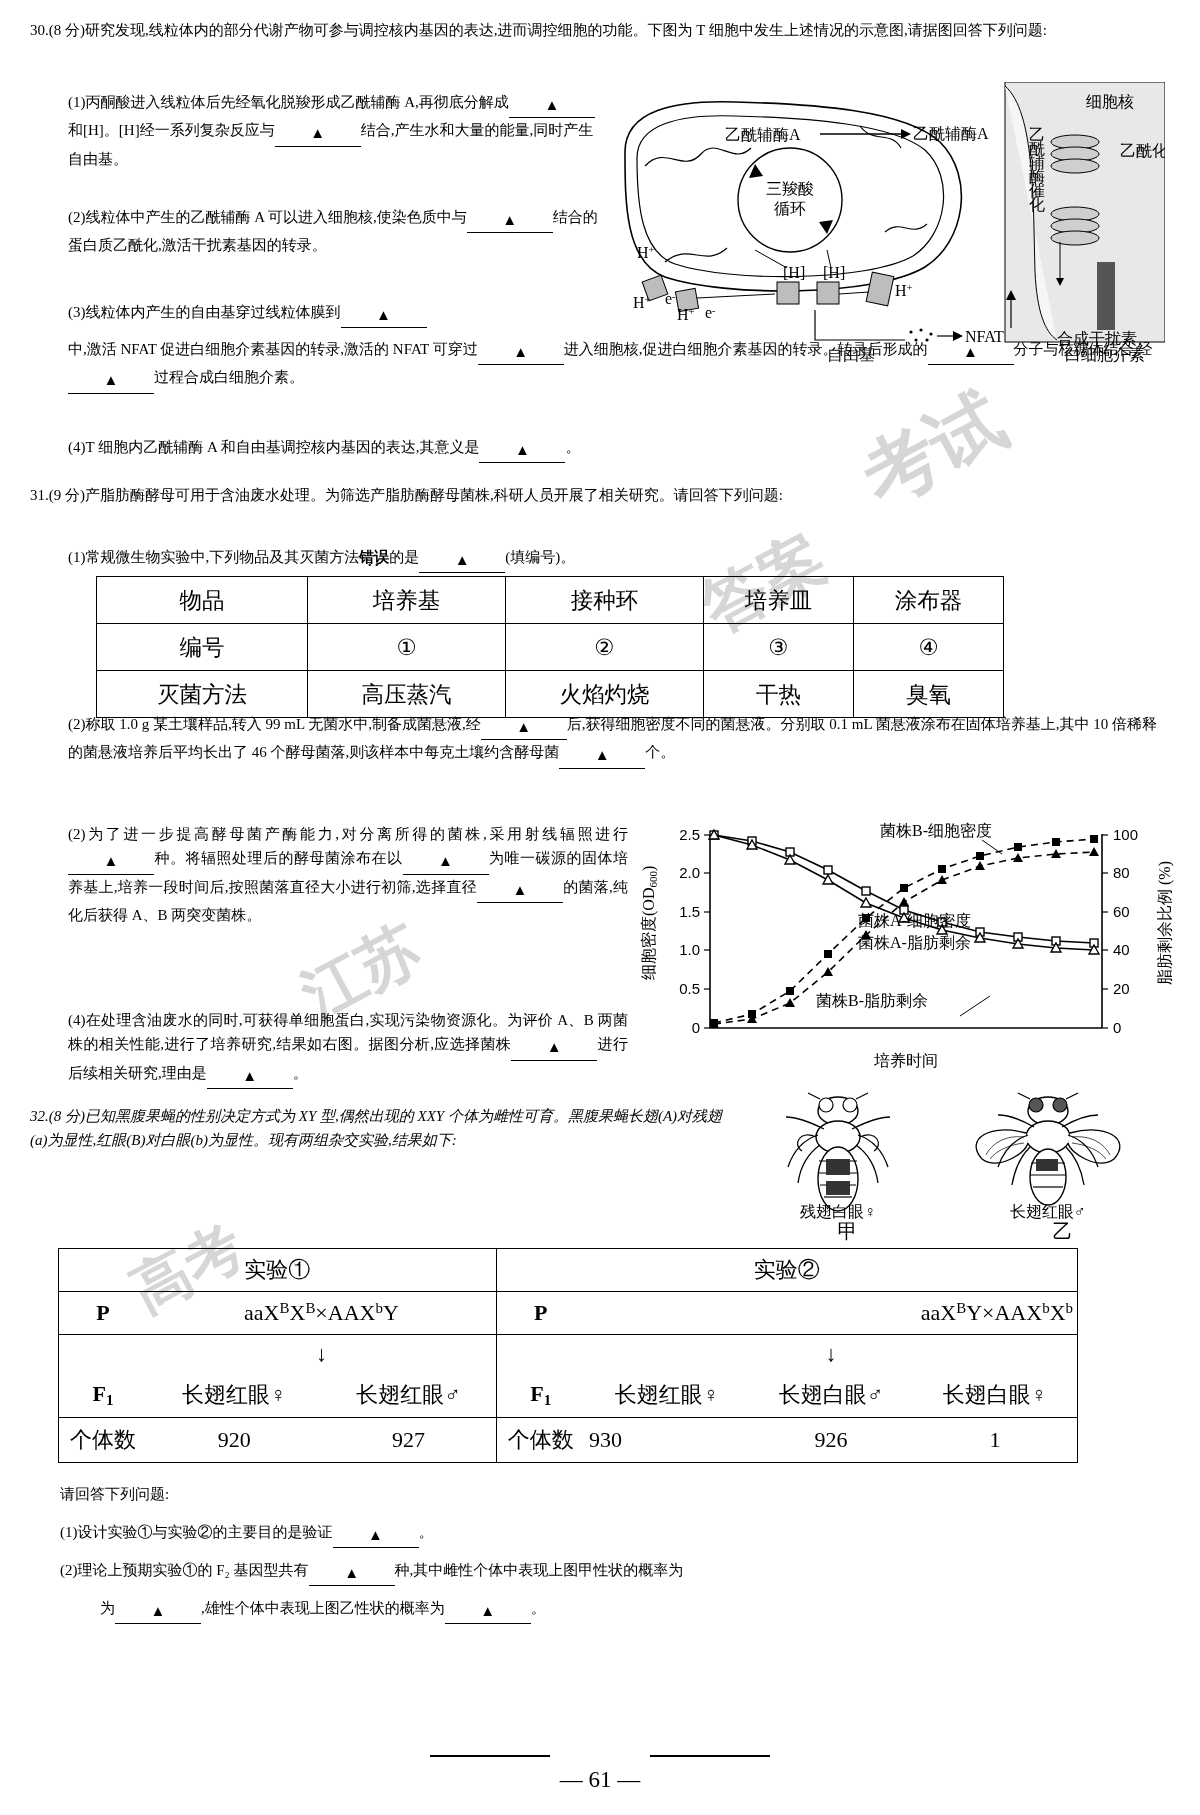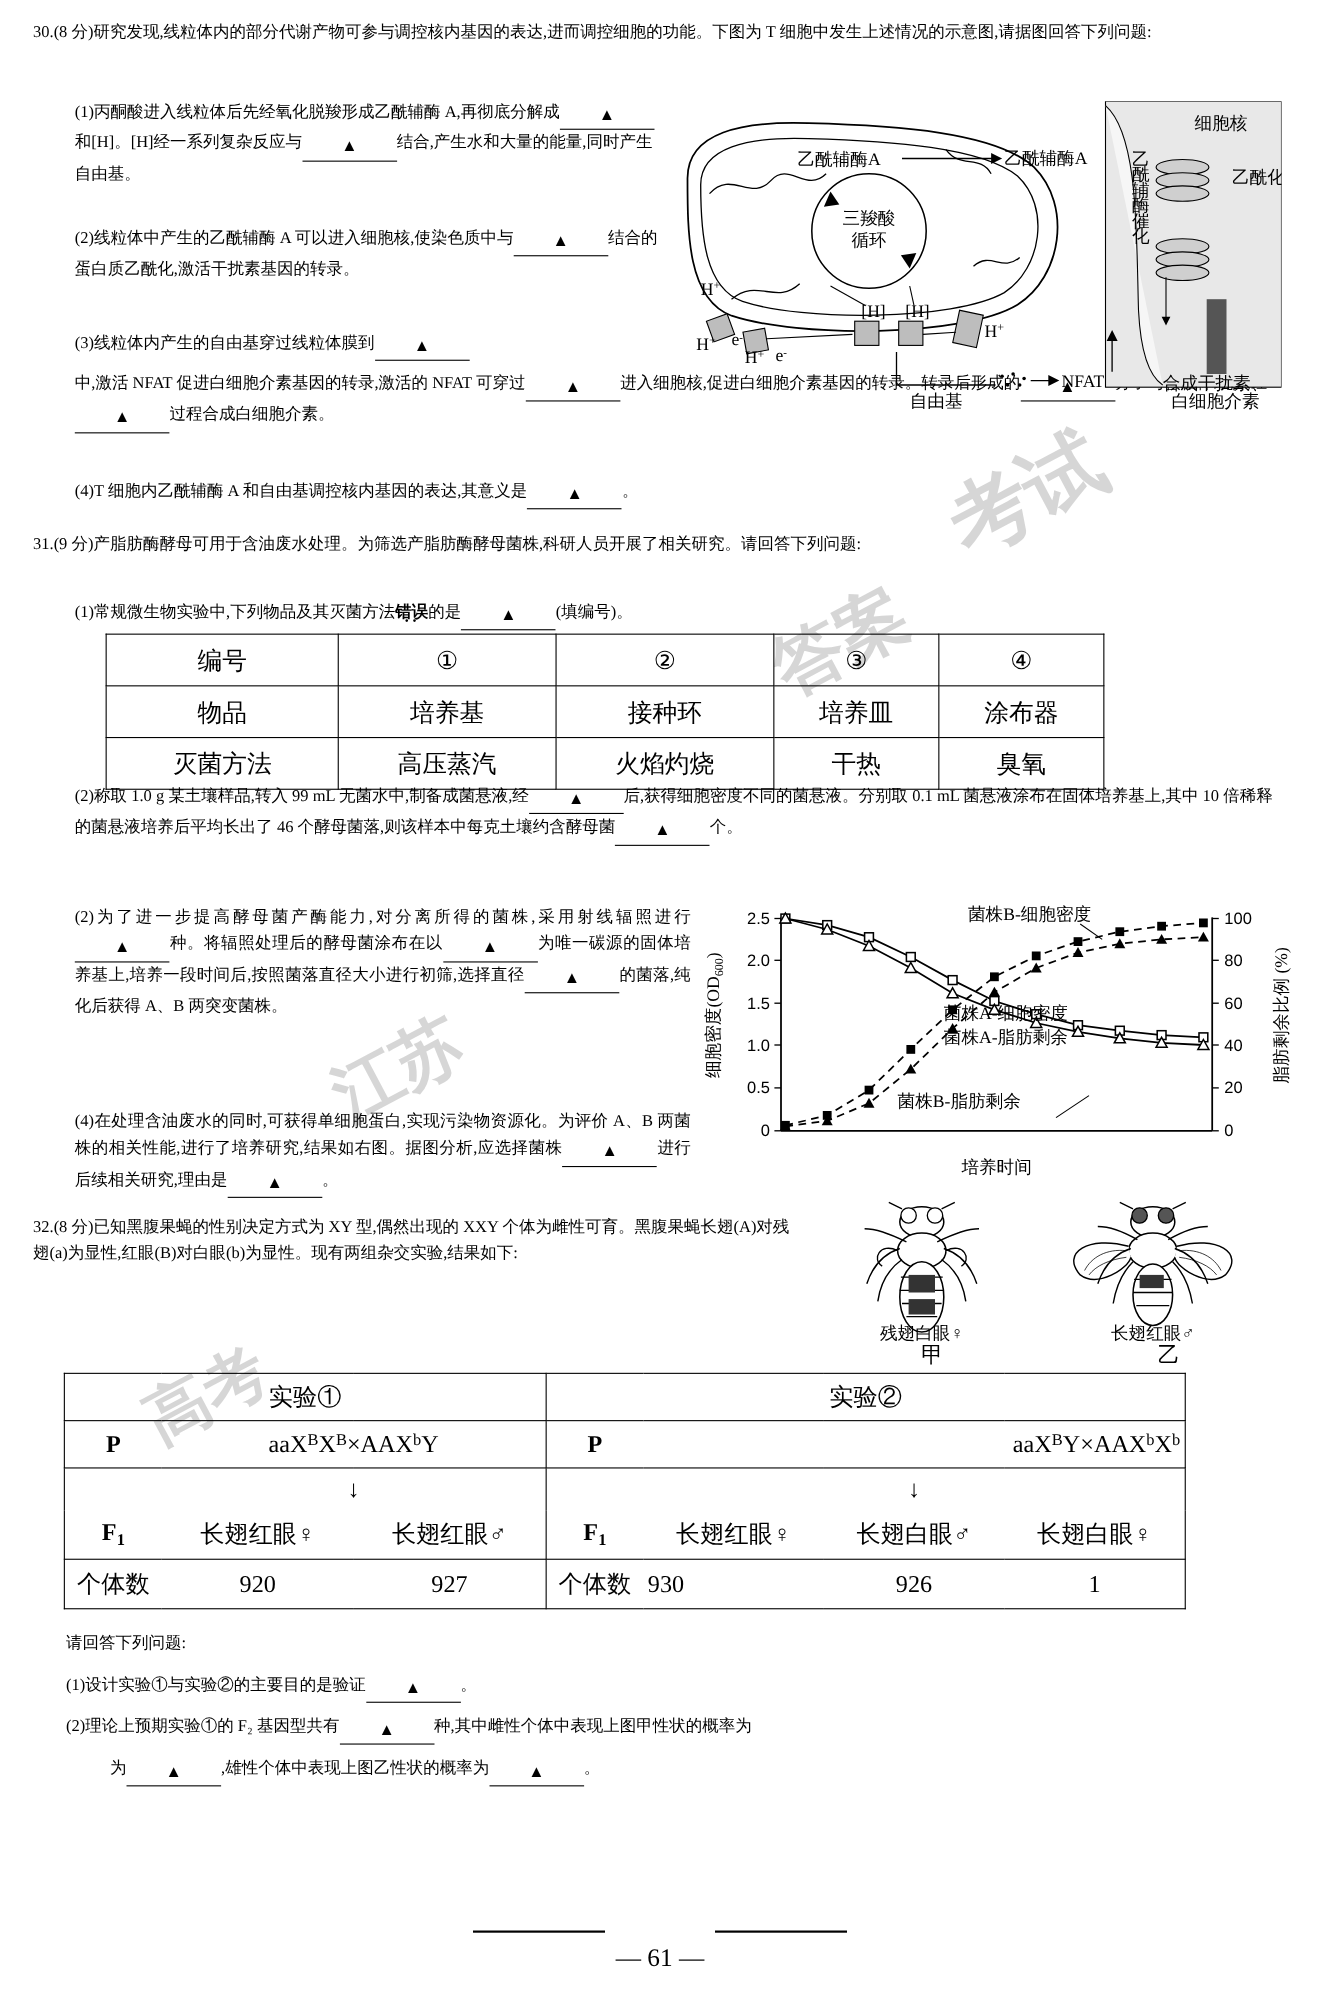--- a/index.html
+++ b/index.html
@@ -92,21 +92,21 @@
     <span>(3)线粒体内产生的自由基穿过线粒体膜到</span><span class="blank">▲</span>
   </div>
   <div class="q" style="left:68px;top:337px;width:1102px;">
     <span>中,激活 NFAT 促进白细胞介素基因的转录,激活的 NFAT 可穿过</span><span class="blank">▲</span><span>进入细胞核,促进白细胞介素基因的转录。转录后形成的</span><span class="blank">▲</span><span>分子与核糖体结合,经</span><span class="blank">▲</span><span>过程合成白细胞介素。</span>
   </div>
 
   <div class="q" style="left:68px;top:435px;width:1102px;">
     <span>(4)T 细胞内乙酰辅酶 A 和自由基调控核内基因的表达,其意义是</span><span class="blank">▲</span><span>。</span>
   </div>
 
-  <div class="fig" style="left:605px;top:92px;width:560px;height:290px;">
+  <div class="fig" style="left:605px;top:82px;width:560px;height:290px;">
     <svg width="560" height="290" viewBox="0 0 560 290">
 
       <rect x="400" y="0" width="160" height="260" fill="#e8e8e8" stroke="#000" stroke-width="1"></rect>
       <path d="M400,4 C430,30 428,120 430,190 C432,230 440,250 452,258" fill="#f6f6f6" stroke="#000" stroke-width="1"></path>
       <text x="505" y="25" class="cnlbl" text-anchor="middle">细胞核</text>
 
       <g stroke="#000" fill="#cfcfcf" stroke-width="1">
         <ellipse cx="470" cy="60" rx="24" ry="7"></ellipse>
           <ellipse cx="470" cy="72" rx="24" ry="7"></ellipse>
           <ellipse cx="470" cy="84" rx="24" ry="7"></ellipse>
@@ -187,32 +187,32 @@
   </div>
 
   <div class="q" style="left:68px;top:545px;width:1102px;">
     <span>(1)常规微生物实验中,下列物品及其灭菌方法</span><b class="dotted">错误</b><span>的是</span><span class="blank">▲</span><span>(填编号)。</span>
   </div>
 
   <div class="fig" style="left:96px;top:576px;">
     <table class="t31">
       <tbody>
           <tr>
+        <td class="c0">物品</td>
+        <td>培养基</td>
+        <td>接种环</td>
+        <td>培养皿</td>
+        <td>涂布器</td>
+      </tr>
+      <tr>
         <td class="c0">编号</td>
         <td>①</td>
         <td>②</td>
         <td>③</td>
         <td>④</td>
-      </tr>
-      <tr>
-        <td class="c0">物品</td>
-        <td>培养基</td>
-        <td>接种环</td>
-        <td>培养皿</td>
-        <td>涂布器</td>
       </tr>
       <tr>
         <td class="c0">灭菌方法</td>
         <td>高压蒸汽</td>
         <td>火焰灼烧</td>
         <td>干热</td>
         <td>臭氧</td>
       </tr>
     </tbody>
       </table>
@@ -333,21 +333,21 @@
 
       <text class="cnlbl" x="250" y="16" font-size="17">菌株B-细胞密度</text>
       <text class="cnlbl" x="228" y="106" font-size="17">菌株A-细胞密度</text>
       <text class="cnlbl" x="228" y="128" font-size="17">菌株A-脂肪剩余</text>
       <text class="cnlbl" x="186" y="186" font-size="17">菌株B-脂肪剩余</text>
       <line x1="352" y1="20" x2="372" y2="34" stroke="#000" stroke-width="1"></line>
       <line x1="330" y1="196" x2="360" y2="176" stroke="#000" stroke-width="1"></line>
     </svg>
   </div>
 
-  <div class="q" style="left:30px;top:1104px;width:700px;">
+  <div class="q" style="left:30px;top:1104px;width:700px;font-style:italic;">
     <span>32.(8 分)已知黑腹果蝇的性别决定方式为 XY 型,偶然出现的 XXY 个体为雌性可育。黑腹果蝇长翅(A)对残翅(a)为显性,红眼(B)对白眼(b)为显性。现有两组杂交实验,结果如下:</span>
   </div>
 
   <div class="fig" style="left:740px;top:1085px;width:430px;height:140px;">
     <svg width="430" height="140" viewBox="0 0 430 140">
 
       <g transform="translate(20,8)">
         <ellipse cx="78" cy="18" rx="20" ry="14" fill="#fff" stroke="#000" stroke-width="1.4"></ellipse>
         <circle cx="66" cy="12" r="7" fill="#fff" stroke="#000" stroke-width="1.2"></circle>
         <circle cx="90" cy="12" r="7" fill="#fff" stroke="#000" stroke-width="1.2"></circle>

